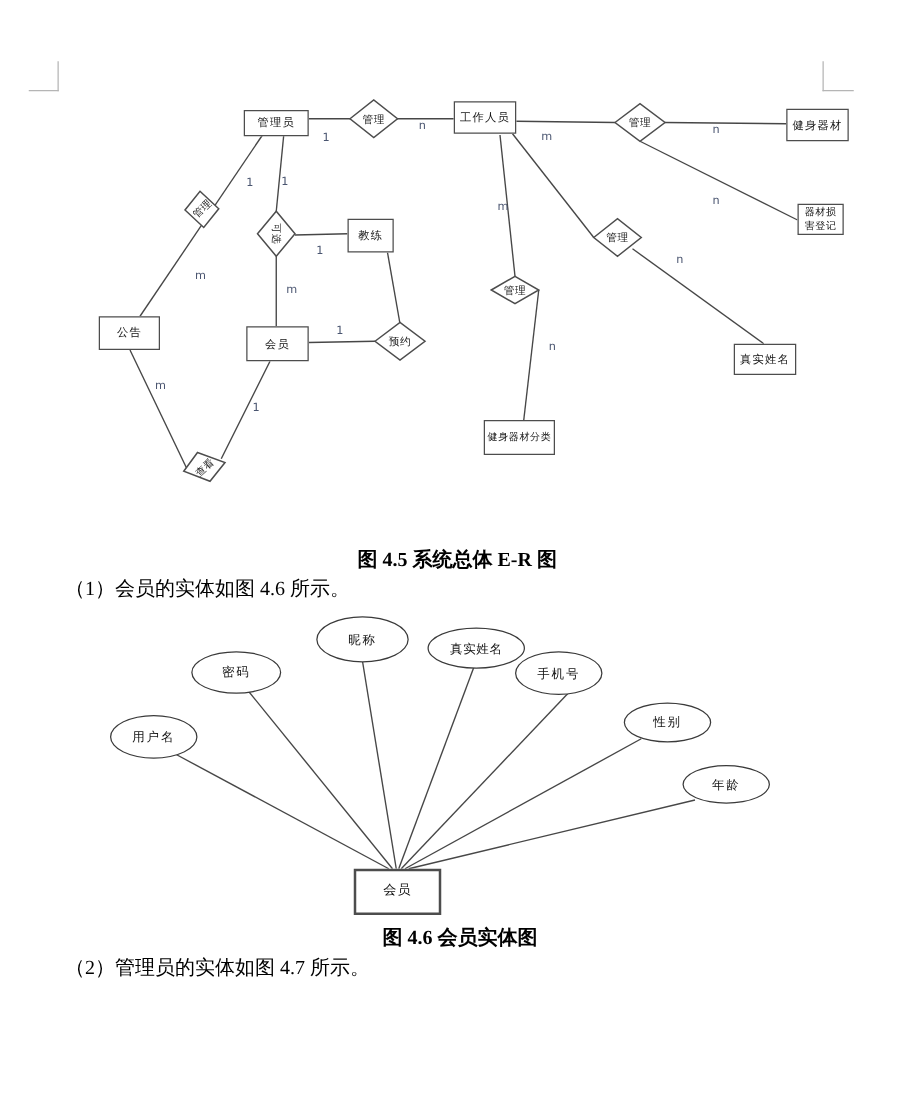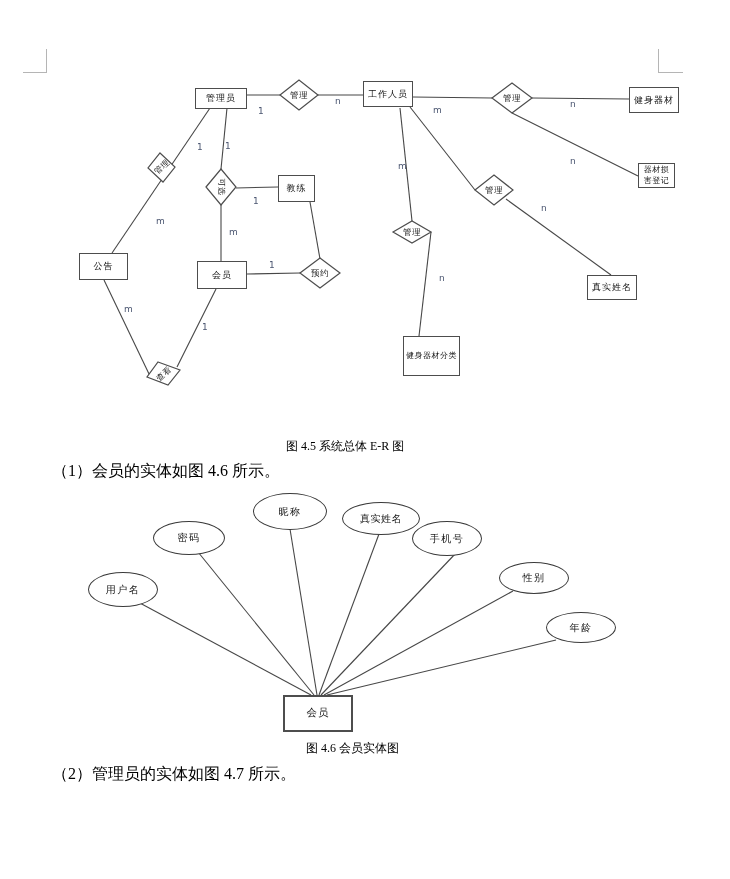--- a/index.html
+++ b/index.html
@@ -27,21 +27,21 @@
   .rel-label{
     position:absolute;font-size:8.5px;letter-spacing:0.5px;color:#1a1a1a;
     transform:translate(-50%,-50%);white-space:nowrap;z-index:4;
   }
   .rel-label.rot90{transform:translate(-50%,-50%) rotate(90deg);font-size:8px;}
   .rel-label.rot45{transform:translate(-50%,-50%) rotate(-42deg);font-size:8px;}
   .card{
     position:absolute;font-size:9px;color:#4a5570;z-index:4;
     font-family:"DejaVu Sans","Liberation Sans",sans-serif;
   }
-  .caption{position:absolute;font-weight:normal;font-size:12px;white-space:nowrap;z-index:5;}
+  .caption{position:absolute;font-weight:bold;font-size:16px;white-space:nowrap;z-index:5;}
   .para{position:absolute;font-size:16px;white-space:nowrap;z-index:5;}
 </style>
 </head>
 <body>
 
 <div class="mark" style="left:23px;top:72px;width:24px;height:1px"></div>
 <div class="mark" style="left:46px;top:49px;width:1px;height:24px"></div>
 <div class="mark" style="left:658px;top:72px;width:25px;height:1px"></div>
 <div class="mark" style="left:658px;top:49px;width:1px;height:24px"></div>
 
@@ -86,21 +86,21 @@
 </svg>
 
 <div class="entity" style="left:195px;top:88px;width:52px;height:21px">管理员</div>
 <div class="entity" style="left:363px;top:81px;width:50px;height:26px">工作人员</div>
 <div class="entity" style="left:278px;top:175px;width:37px;height:27px">教练</div>
 <div class="entity" style="left:197px;top:261px;width:50px;height:28px">会员</div>
 <div class="entity" style="left:79px;top:253px;width:49px;height:27px">公告</div>
 <div class="entity" style="left:629px;top:87px;width:50px;height:26px">健身器材</div>
 <div class="entity small" style="left:638px;top:163px;width:37px;height:25px">器材损害登记</div>
 <div class="entity" style="left:587px;top:275px;width:50px;height:25px">真实姓名</div>
-<div class="entity small" style="left:403px;top:336px;width:57px;height:40px">健身器材分类</div>
+<div class="entity small" style="left:387px;top:336px;width:57px;height:28px">健身器材分类</div>
 
 <span class="rel-label" style="left:299px;top:96px">管理</span>
 <span class="rel-label" style="left:512px;top:99px">管理</span>
 <span class="rel-label" style="left:494px;top:191px">管理</span>
 <span class="rel-label" style="left:412px;top:233px">管理</span>
 <span class="rel-label" style="left:320px;top:274px">预约</span>
 <span class="rel-label rot90" style="left:221px;top:187px">可选</span>
 <span class="rel-label rot45" style="left:162px;top:167px">管理</span>
 <span class="rel-label rot45" style="left:164px;top:374px">查看</span>
 

